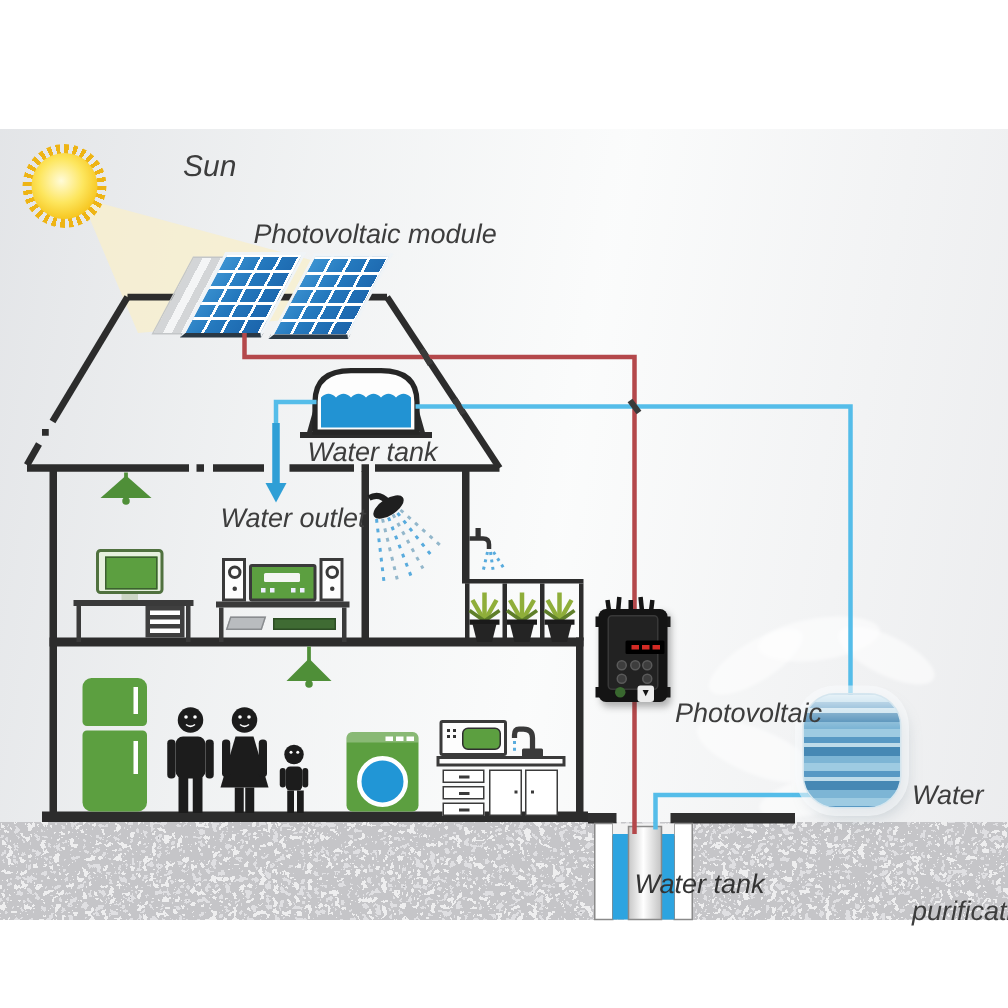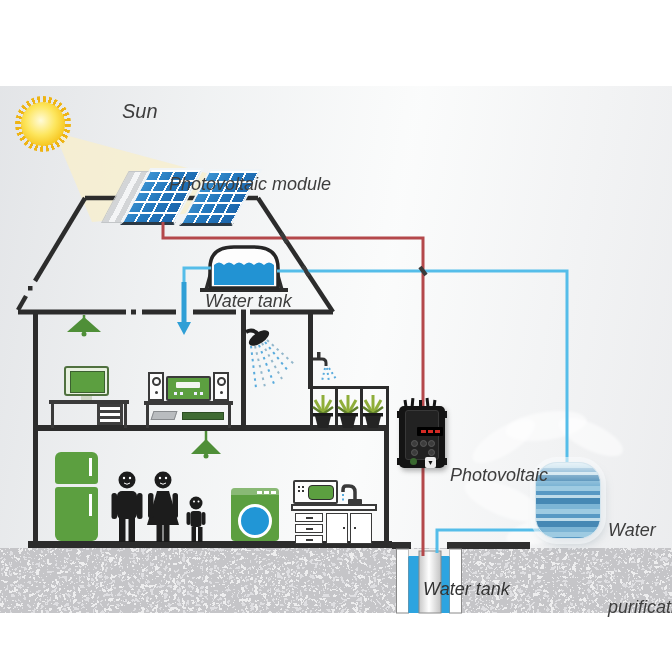--- a/index.html
+++ b/index.html
@@ -12,21 +12,21 @@
   #bg{
     left:0;top:86px;width:672px;height:527px;
     background:
       linear-gradient(100deg, rgba(224,226,229,.9) 0%, rgba(238,240,241,.85) 28%,
                       rgba(250,251,251,.9) 55%, rgba(234,235,237,.95) 100%);
   }
   svg{position:absolute;left:0;top:0;overflow:visible;}
   
   .label{position:absolute;font-style:italic;color:#3d3d3d;white-space:pre;}
   #sun-label{left:78px;top:100px;font-size:20px;margin-left:44px;}
-  #pv-label{left:169px;top:146px;font-size:18px;margin-top:28px;}
+  #pv-label{left:169px;top:146px;font-size:18px;}
   #tank-label{left:205px;top:291px;font-size:18px;}
   #outlet-label{left:147px;top:335px;font-size:18px;}
   #inverter-label{left:450px;top:413px;width:98px;font-size:18px;line-height:1.38;}
   #purifier-label{left:608px;top:467px;font-size:18px;line-height:1.42;}
   #pump-label{left:423px;top:579px;font-size:18px;color:#333;}
   
   #sun-rays{left:15px;top:96px;width:56px;height:56px;border-radius:50%;
     background:repeating-conic-gradient(#eeb414 0deg 6.4deg, rgba(238,180,20,0) 6.4deg 12.85deg);}
   #sun-core{left:21px;top:102px;width:44px;height:44px;border-radius:50%;
     background:radial-gradient(circle at 45% 42%, #fffbd8 0%, #fde65e 42%, #f6c51d 75%, #edb014 100%);}
@@ -404,20 +404,21 @@
   </div>
 
   <div class="abs" id="purifier"></div>
 
   <div class="abs" id="sun-rays"></div>
   <div class="abs" id="sun-core"></div>
 
   <div class="label" id="sun-label">Sun</div>
   <div class="label" id="pv-label">Photovoltaic module</div>
   <div class="label" id="tank-label">Water tank</div>
+  <div class="label" id="outlet-label">Water outlet</div>
   <div class="label" id="inverter-label">
     <div>Photovoltaic</div>
   </div>
   <div class="label" id="purifier-label">
     <div>Water</div>
     <div>purification</div>
     <div>device</div>
   </div>
   <div class="label" id="pump-label">Water tank</div>
 

